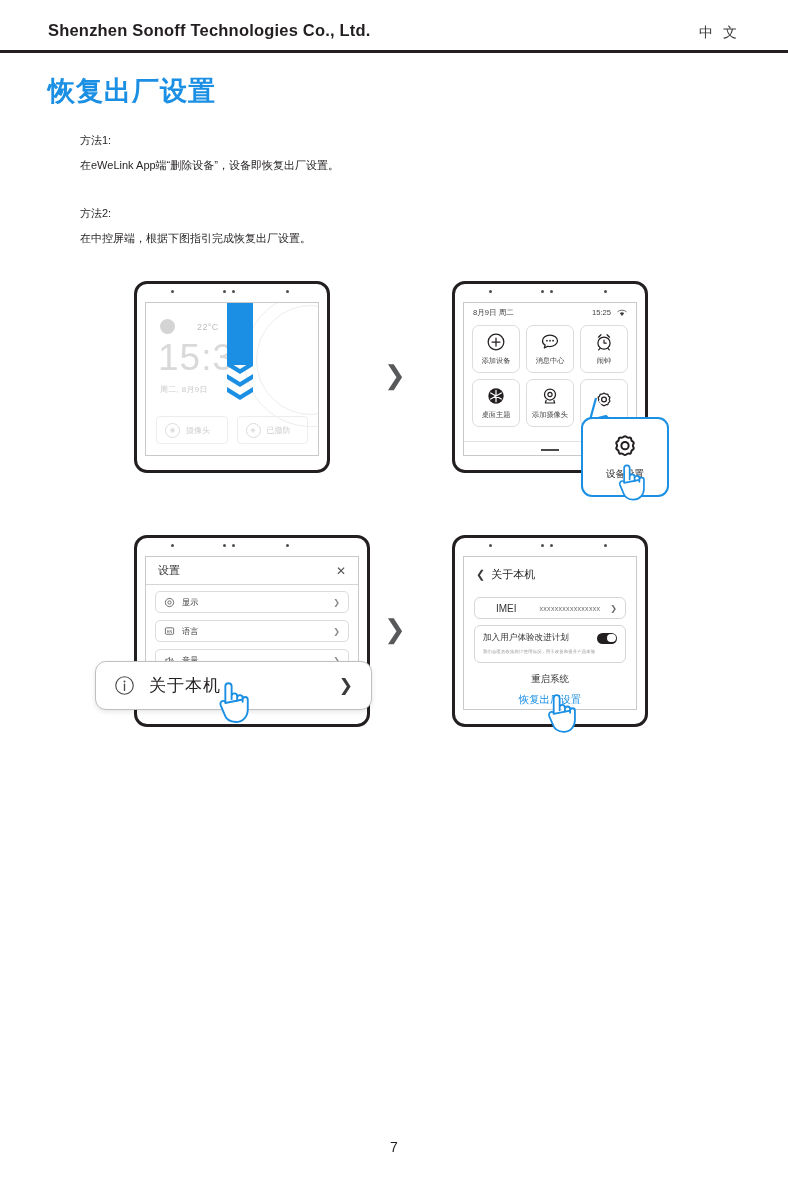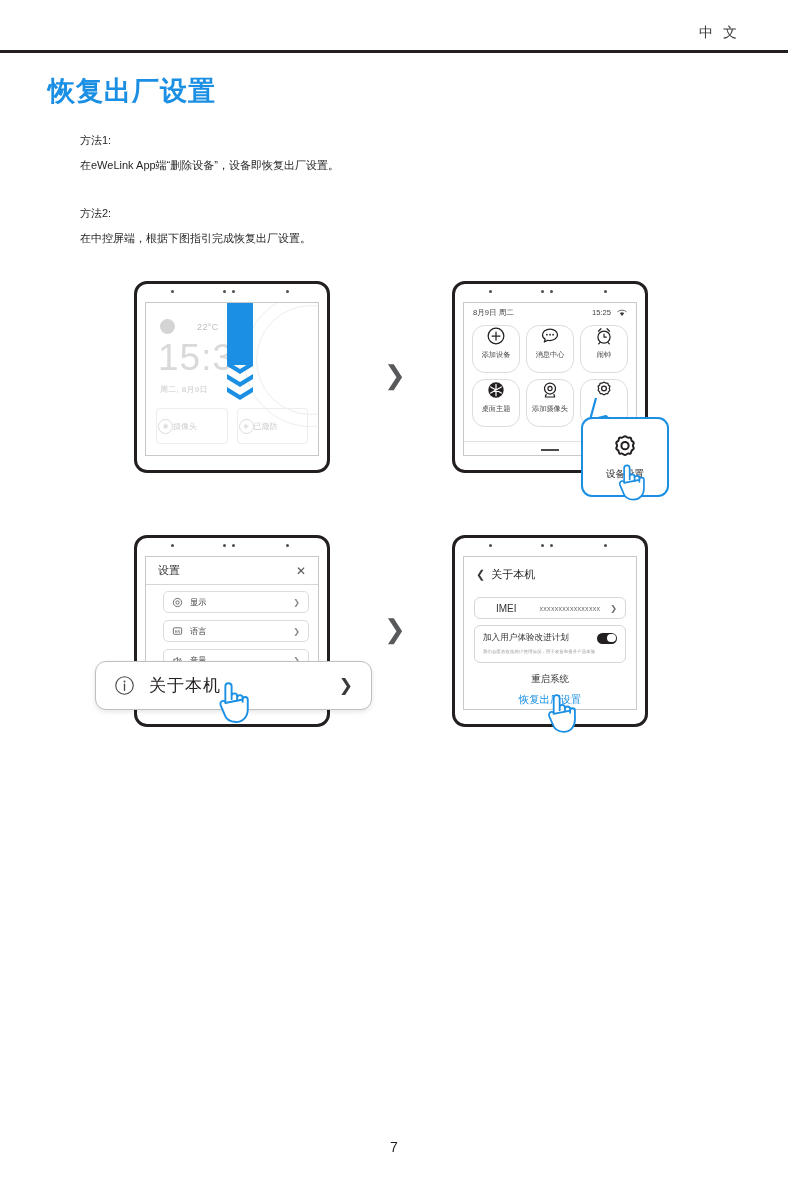--- a/index.html
+++ b/index.html
@@ -130,21 +130,21 @@
     bottom: 17px;
     border: 1.1px solid #c9c9c9;
     box-sizing: border-box;
     background: #fff;
     overflow: hidden;
   }
 
   
   #device-home     { left: 134px; top: 281px; }
   #device-menu     { left: 452px; top: 281px; }
-  #device-settings { left: 134px; top: 535px; }
+  #device-settings { left: 134px; top: 535px; padding-left: 40px; }
   #device-about    { left: 452px; top: 535px; }
 
   
   .home-wx {
     position: absolute;
     left: 14px; top: 16px;
     display: flex;
     align-items: center;
     gap: 22px;
   }
@@ -192,26 +192,27 @@
   .home-tiles {
     position: absolute;
     left: 10px;
     right: 10px;
     bottom: 11px;
     display: flex;
     gap: 9px;
   }
   .home-tile {
     flex: 1;
-    height: 36px;
+    height: 28px;
     border: 1px solid #ededed;
     border-radius: 4px;
     display: flex;
     align-items: center;
-    padding-left: 1px;
+    gap: 6px;
+    padding-left: 8px;
     box-sizing: border-box;
   }
   .home-tile .ic {
     width: 13px; height: 13px;
     border-radius: 50%;
     border: 1px solid #dcdcdc;
     display: flex;
     align-items: center;
     justify-content: center;
     color: #dcdcdc;
@@ -277,24 +278,25 @@
     left: 8px;
     right: 8px;
     top: 22px;
     display: grid;
     grid-template-columns: repeat(3, 1fr);
     grid-template-rows: repeat(2, 48px);
     gap: 6px;
   }
   .grid-cell {
     border: 1px solid #dcdcdc;
-    border-radius: 13px;
+    border-radius: 7px;
     display: flex;
     flex-direction: column;
     align-items: center;
+    justify-content: center;
     gap: 4px;
     box-sizing: border-box;
     background: #fff;
   }
   .grid-cell .glyph {
     width: 20px;
     height: 20px;
     display: block;
   }
   .grid-cell .lbl {
@@ -374,21 +376,20 @@
     height: 22px;
     border: 1px solid #dcdcdc;
     border-radius: 5px;
     margin-bottom: 7px;
     display: flex;
     align-items: center;
     padding: 0 8px;
     box-sizing: border-box;
     gap: 7px;
     background: #fff;
-    margin-left: 8px;
   }
   .set-row .ic { width: 11px; height: 11px; display: block; flex: none; }
   .set-row .tx { font-size: 8.2px; color: #3d3d3d; flex: 1; }
   .set-row .ch { font-size: 8px; color: #8a8a8a; }
 
   
   #callout-about {
     left: 95px;
     top: 661px;
     width: 277px;
@@ -498,20 +499,21 @@
     top: 1139px;
     text-align: center;
     font-size: 14px;
     color: #231f20;
   }
 </style>
 </head>
 <body>
 
 <div class="header">
+  <div class="header-company">Shenzhen Sonoff Technologies Co., Ltd.</div>
   <div class="header-lang">中 文</div>
   <div class="header-rule"></div>
 </div>
 
 <div class="page-title">恢复出厂设置</div>
 <div class="copy m1-label">方法1:</div>
 <div class="copy m1-text">在eWeLink App端“删除设备”，设备即恢复出厂设置。</div>
 <div class="copy m2-label">方法2:</div>
 <div class="copy m2-text">在中控屏端，根据下图指引完成恢复出厂设置。</div>
 

